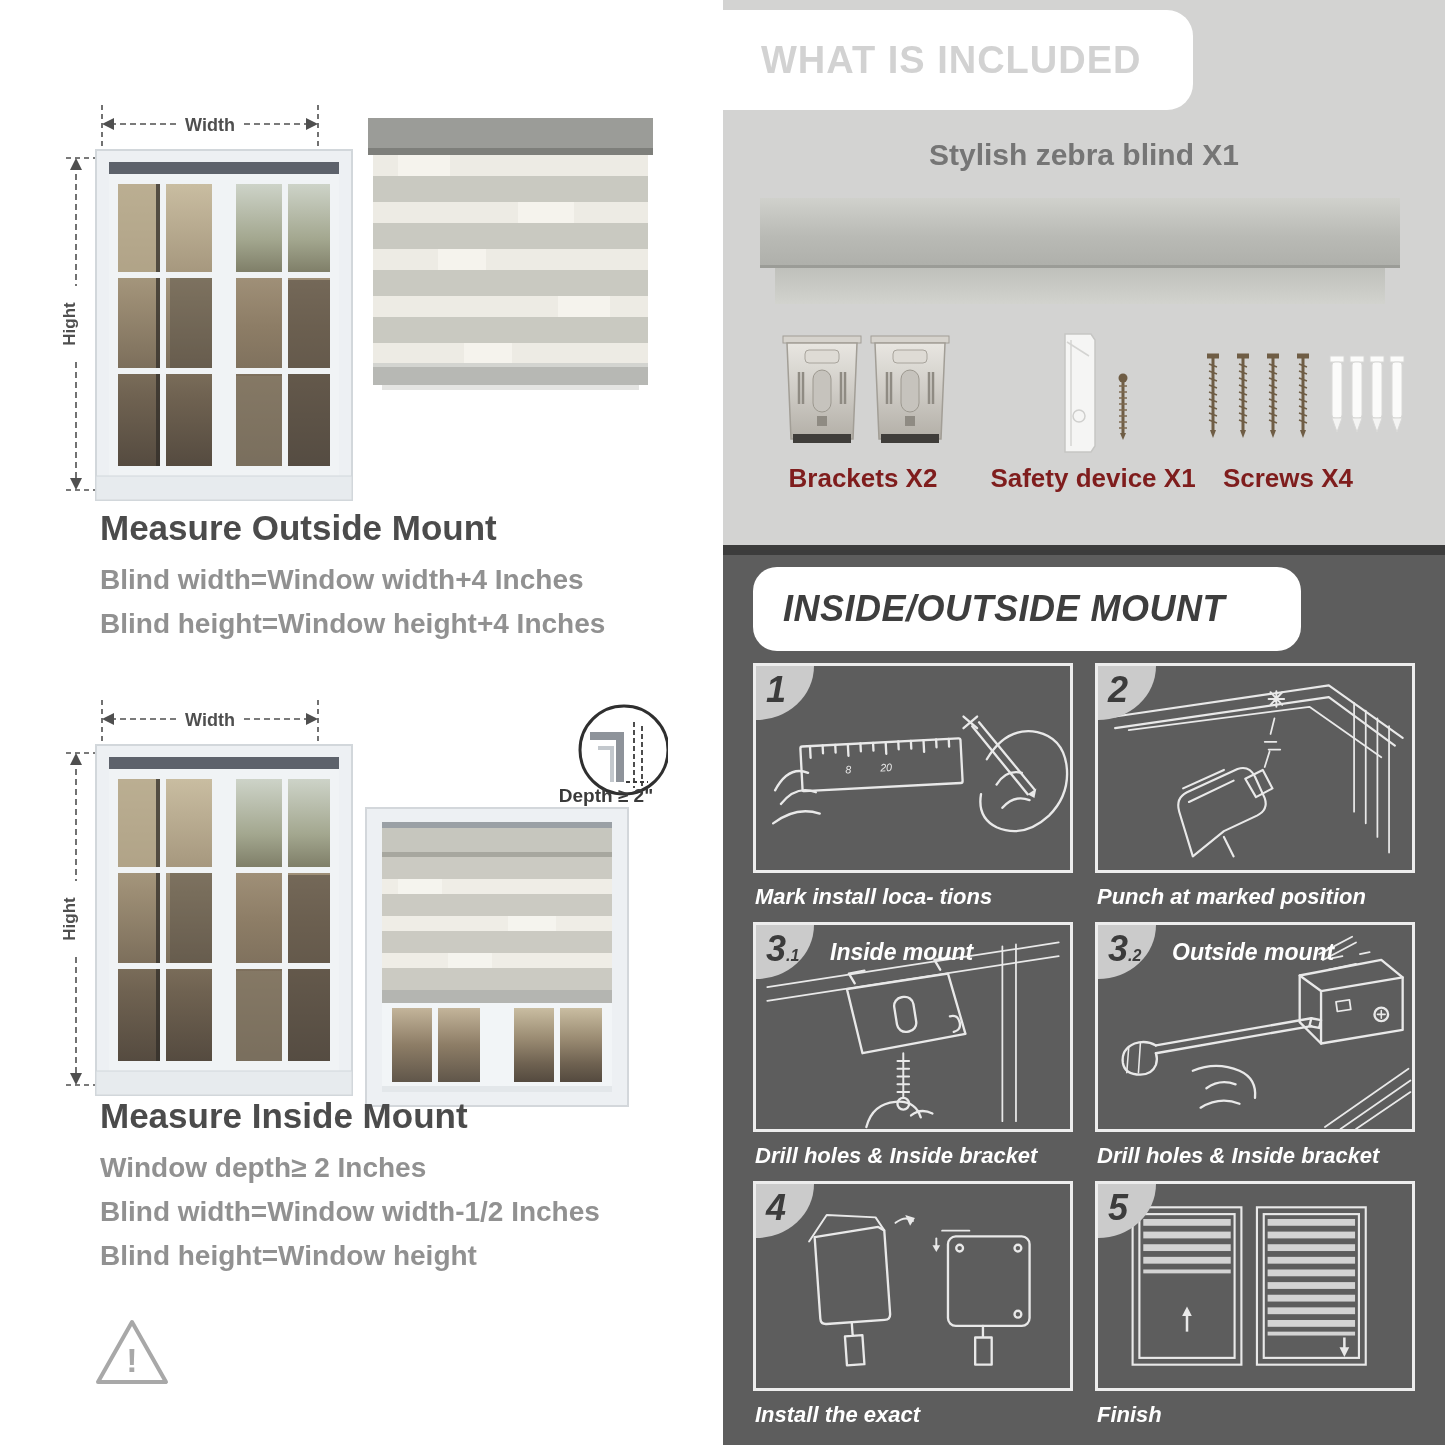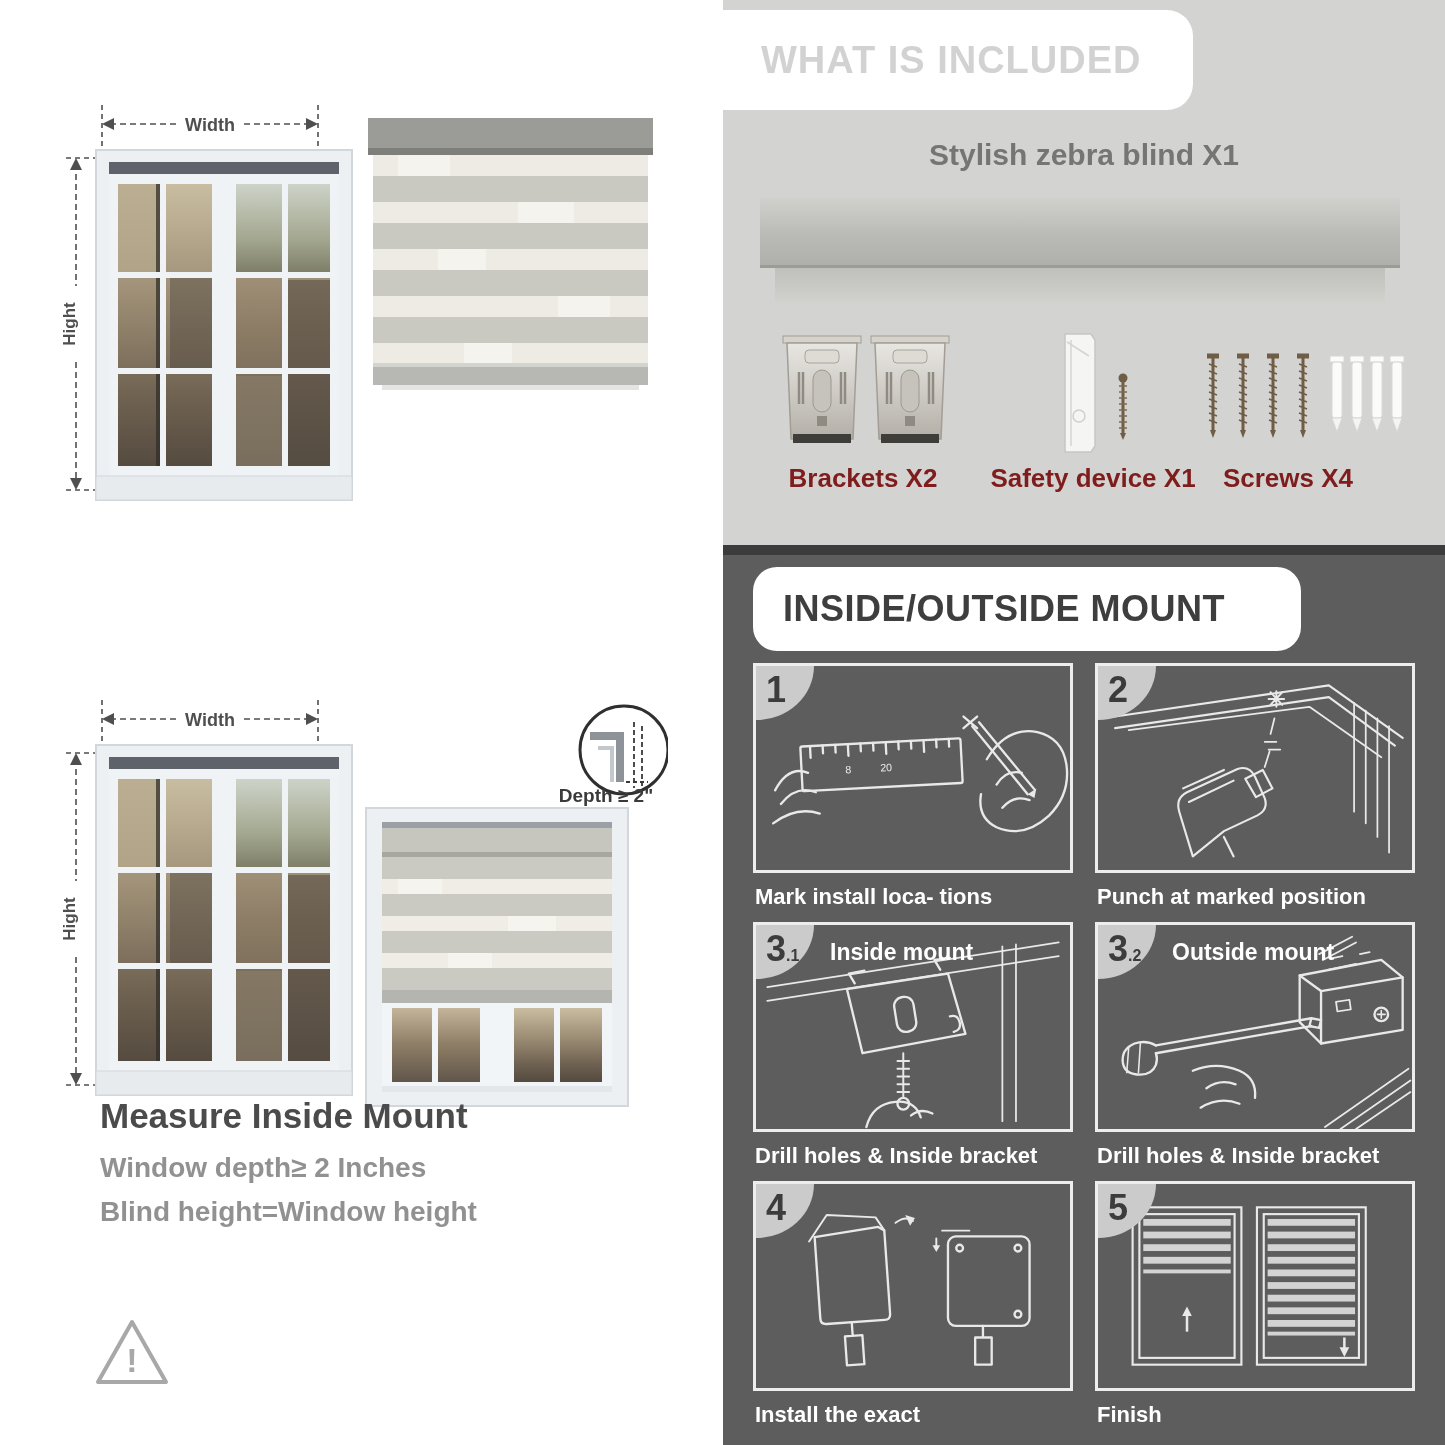--- a/index.html
+++ b/index.html
@@ -39,21 +39,21 @@
   .rail-sub { position:absolute; top:268px; left:52px; width:610px; height:36px;
     background:linear-gradient(180deg,#bfc0bb,#d2d3ce); }
   .item-brackets { position:absolute; left:58px; top:332px; width:170px; height:126px; }
   .item-safety   { position:absolute; left:330px; top:328px; width:100px; height:130px; }
   .item-screws   { position:absolute; left:478px; top:348px; width:205px; height:100px; }
   .item-label { position:absolute; top:463px; font-size:26px; font-weight:bold; color:#7f1d1d; text-align:center; }
   .lbl-brackets { left:40px;  width:200px; }
   .lbl-safety   { left:255px; width:230px; }
   .lbl-screws   { left:470px; width:190px; }
 
-  .mount-section { position:absolute; top:545px; left:0; width:722px; height:900px; background:#5d5d5d; }
+  .mount-section { position:absolute; top:545px; left:0; width:722px; height:900px; background:#5d5d5d;font-style:italic; }
   .mount-strip { position:absolute; top:0; left:0; width:100%; height:10px; background:#3c3c3c; }
   .mount-header { position:absolute; top:22px; left:30px; width:548px; height:84px; background:#fff;
     border-radius:24px; color:#3e3e3e; font-size:36px; font-weight:bold;
     display:flex; align-items:center; padding-left:30px; letter-spacing:.5px; }
   .steps { position:absolute; top:118px; left:30px; width:662px;
     display:grid; grid-template-columns:1fr 1fr; column-gap:22px; }
   .step { display:flex; flex-direction:column; margin-bottom:12px; }
   .step-card { position:relative; border:3px solid #ededed; height:210px; overflow:hidden; }
   .step-card svg { position:absolute; inset:0; width:100%; height:100%; }
   .badge { position:absolute; top:0; left:0; width:58px; height:54px; background:#cbcbcb;
@@ -150,20 +150,25 @@
         <rect x="150" y="84" width="56" height="21" fill="#f6f4ee" opacity="0.85"></rect>
         <rect x="70" y="131" width="48" height="21" fill="#f6f4ee" opacity="0.85"></rect>
         <rect x="190" y="178" width="52" height="21" fill="#f6f4ee" opacity="0.85"></rect>
         <rect x="96" y="225" width="48" height="20" fill="#f6f4ee" opacity="0.85"></rect>
       </g>
       <rect x="5" y="245" width="275" height="4" fill="#d3d4d0"></rect>
       <rect x="5" y="249" width="275" height="18" fill="#b7b8b4"></rect>
       <rect x="14" y="267" width="257" height="5" fill="#d9d9d5" opacity="0.7"></rect>
     </svg>
 
+    <div class="measure-block outside-text">
+      <div class="m-heading">Measure Outside Mount</div>
+      <div class="m-line">Blind width=Window width+4 Inches</div>
+      <div class="m-line">Blind height=Window height+4 Inches</div>
+    </div>
 
     <svg class="row2-window" viewBox="0 0 300 405">
       <g stroke="#4f4f4f">
         <line x1="42" y1="5" x2="42" y2="46" stroke-dasharray="5 4" stroke-width="1.6"></line>
         <line x1="258" y1="5" x2="258" y2="46" stroke-dasharray="5 4" stroke-width="1.6"></line>
         <line x1="50" y1="24" x2="116" y2="24" stroke-dasharray="6 4" stroke-width="1.6"></line>
         <line x1="184" y1="24" x2="250" y2="24" stroke-dasharray="6 4" stroke-width="1.6"></line>
         <polygon points="42,24 54,18 54,30" fill="#4f4f4f" stroke="none"></polygon>
         <polygon points="258,24 246,18 246,30" fill="#4f4f4f" stroke="none"></polygon>
       </g>
@@ -237,20 +242,21 @@
         <line x1="276" y1="32" x2="276" y2="98" stroke="#3a3a3a" stroke-width="1.8" stroke-dasharray="5 3"></line>
         <line x1="284" y1="36" x2="284" y2="96" stroke="#3a3a3a" stroke-width="1.8" stroke-dasharray="5 3"></line>
         <path d="M268 92 h22" stroke="#3a3a3a" stroke-width="1.8" stroke-dasharray="4 3" fill="none"></path>
       </g>
       <text x="248" y="112" font-size="19" font-weight="bold" fill="#3a3a3a" text-anchor="middle">Depth ≥ 2"</text>
     </svg>
 
     <div class="measure-block inside-text">
       <div class="m-heading">Measure Inside Mount</div>
       <div class="m-line">Window depth≥ 2 Inches</div>
+      <div class="m-line">Blind width=Window width-1/2 Inches</div>
       <div class="m-line">Blind height=Window height</div>
     </div>
 
     <div class="warning">
       <svg class="warning-icon" viewBox="0 0 80 72">
         <polygon points="40,6 74,66 6,66" fill="none" stroke="#a8a8a8" stroke-width="4" stroke-linejoin="round"></polygon>
         <text x="40" y="56" font-size="34" font-weight="bold" fill="#a8a8a8" text-anchor="middle">!</text>
       </svg>
     </div>
   </div>

